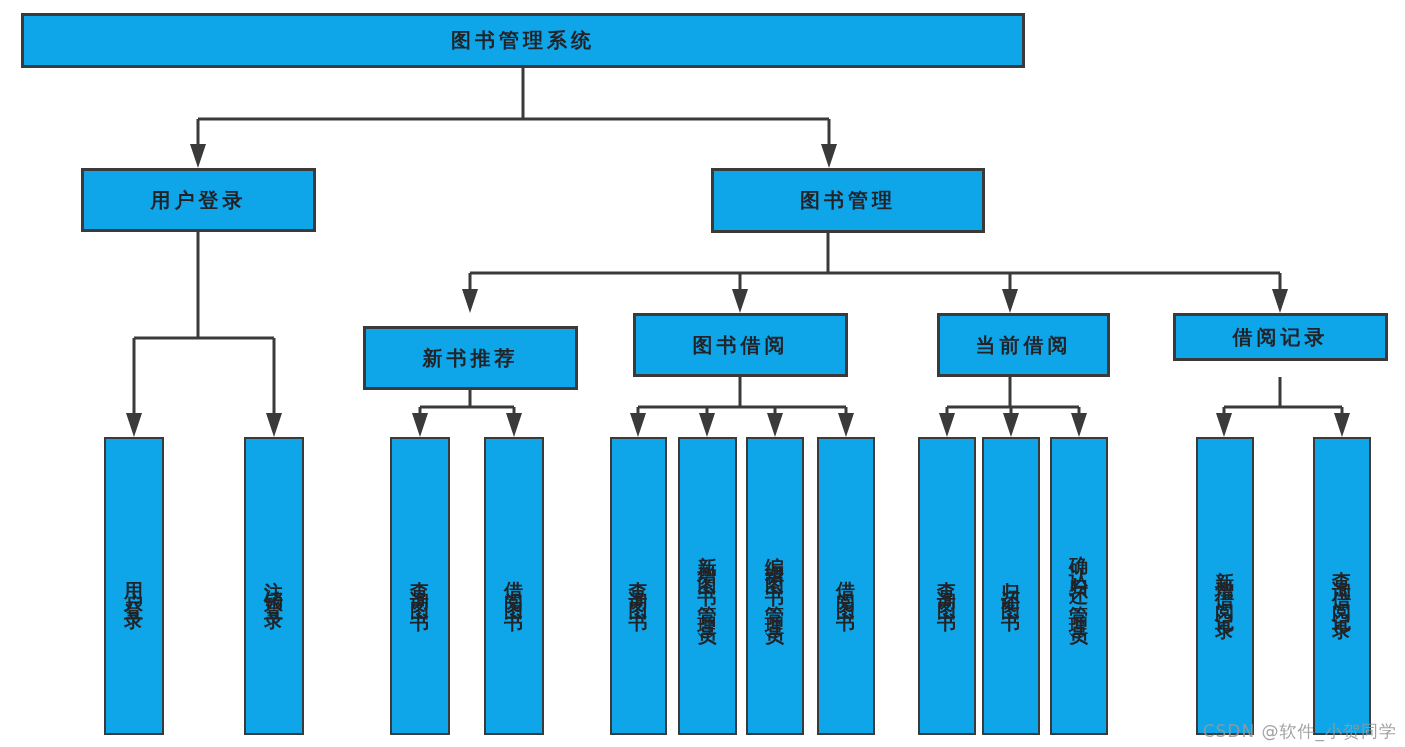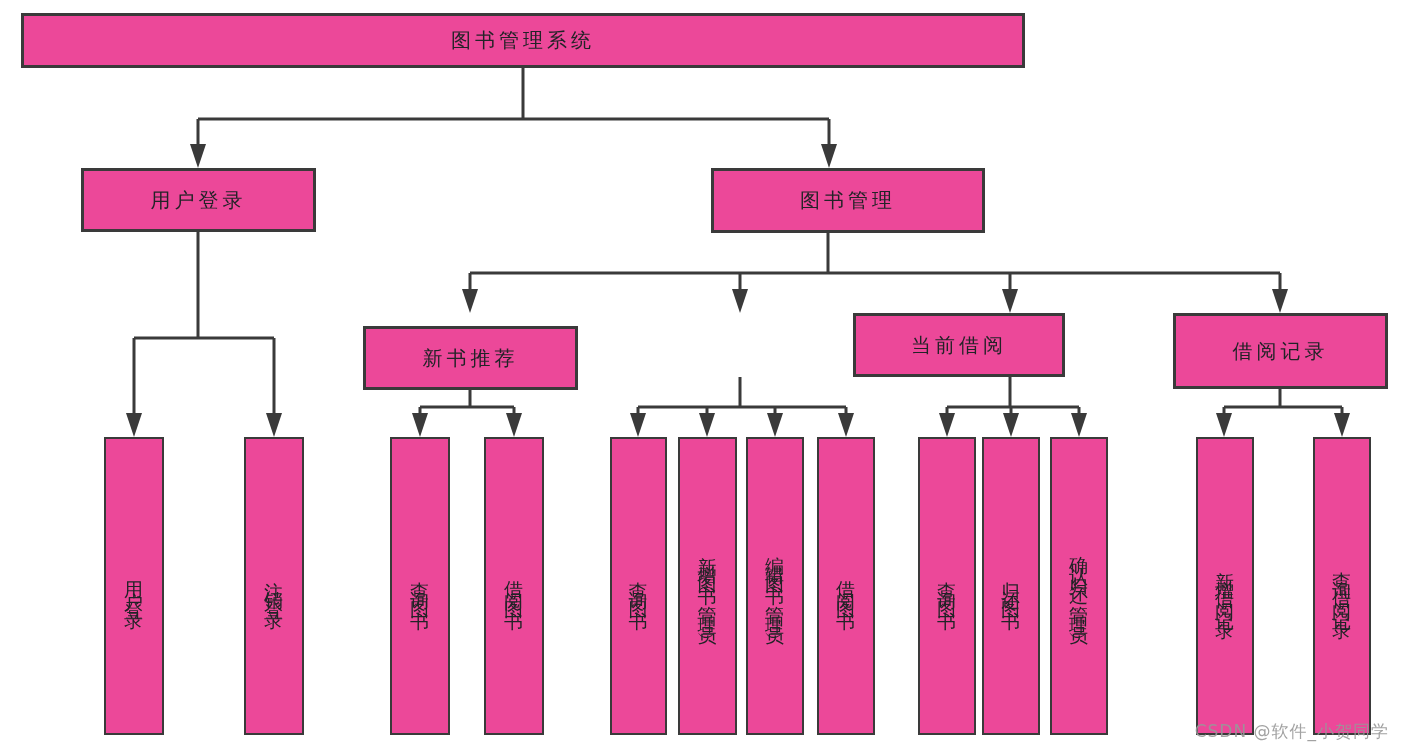--- a/index.html
+++ b/index.html
@@ -19,67 +19,68 @@
     position: absolute;
     left: 0; top: 0;
     width: 1405px;
     height: 747px;
     pointer-events: none;
   }
   .node {
     position: absolute;
     box-sizing: border-box;
     border: 3px solid #3a3a3a;
-    background: #ec4899;
+    background: #0ea5e9;
     display: flex;
     align-items: center;
     justify-content: center;
     color: #222327;
     font-size: 20px;
     letter-spacing: 4px;
     white-space: nowrap;
     z-index: 2;
+    font-weight: bold;
   }
   .leaf {
     border-width: 2.5px;
   }
   .vtext {
     writing-mode: vertical-rl;
     text-orientation: mixed;
     font-size: 19px;
     line-height: 1;
     letter-spacing: 10px;
     color: #222327;
     white-space: nowrap;
   }
   
   .n-root      { left: 21px;   top: 13px;  width: 1004px; height: 55px; }
   .n-login     { left: 81px;   top: 168px; width: 235px;  height: 64px; }
   .n-mgmt      { left: 711px;  top: 168px; width: 274px;  height: 65px; }
   .n-rec       { left: 363px;  top: 326px; width: 215px;  height: 64px; }
   .n-borrow    { left: 633px;  top: 313px; width: 215px;  height: 64px; }
-  .n-current   { left: 853px;  top: 313px; width: 212px;  height: 64px; }
-  .n-records   { left: 1173px; top: 313px; width: 215px;  height: 76px; }
+  .n-current   { left: 937px;  top: 313px; width: 173px;  height: 64px; }
+  .n-records   { left: 1173px; top: 313px; width: 215px;  height: 48px; }
   .leaf        { top: 437px; height: 298px; }
   .lf-user-login     { left: 104px;  width: 60px; }
   .lf-logout         { left: 244px;  width: 60px; }
   .lf-rec-query      { left: 390px;  width: 60px; }
   .lf-rec-borrow     { left: 484px;  width: 60px; }
   .lf-bb-query       { left: 610px;  width: 57px; }
   .lf-bb-add         { left: 678px;  width: 59px; }
   .lf-bb-edit        { left: 746px;  width: 58px; }
   .lf-bb-borrow      { left: 817px;  width: 58px; }
   .lf-cb-query       { left: 918px;  width: 58px; }
   .lf-cb-return      { left: 982px;  width: 58px; }
   .lf-cb-confirm     { left: 1050px; width: 58px; }
   .lf-br-add         { left: 1196px; width: 58px; }
   .lf-br-query       { left: 1313px; width: 58px; }
   #watermark {
     position: absolute;
-    right: 16px;
+    right: 8px;
     bottom: 4px;
     font-size: 17px;
     letter-spacing: 1px;
     color: rgba(152, 152, 152, 0.9);
     z-index: 5;
     white-space: nowrap;
   }
 </style>
 </head>
 <body>
@@ -125,20 +126,21 @@
       <polygon points="1334,413 1350,413 1342,437"></polygon>
     </g>
   </svg>
 
   <div class="node n-root">图书管理系统</div>
 
   <div class="node n-login">用户登录</div>
   <div class="node n-mgmt">图书管理</div>
 
   <div class="node n-rec">新书推荐</div>
+  <div class="node n-borrow">图书借阅</div>
   <div class="node n-current">当前借阅</div>
   <div class="node n-records">借阅记录</div>
 
   <div class="node leaf lf-user-login">
     <span class="vtext">用户登录</span>
   </div>
   <div class="node leaf lf-logout">
     <span class="vtext">注销登录</span>
   </div>
 

